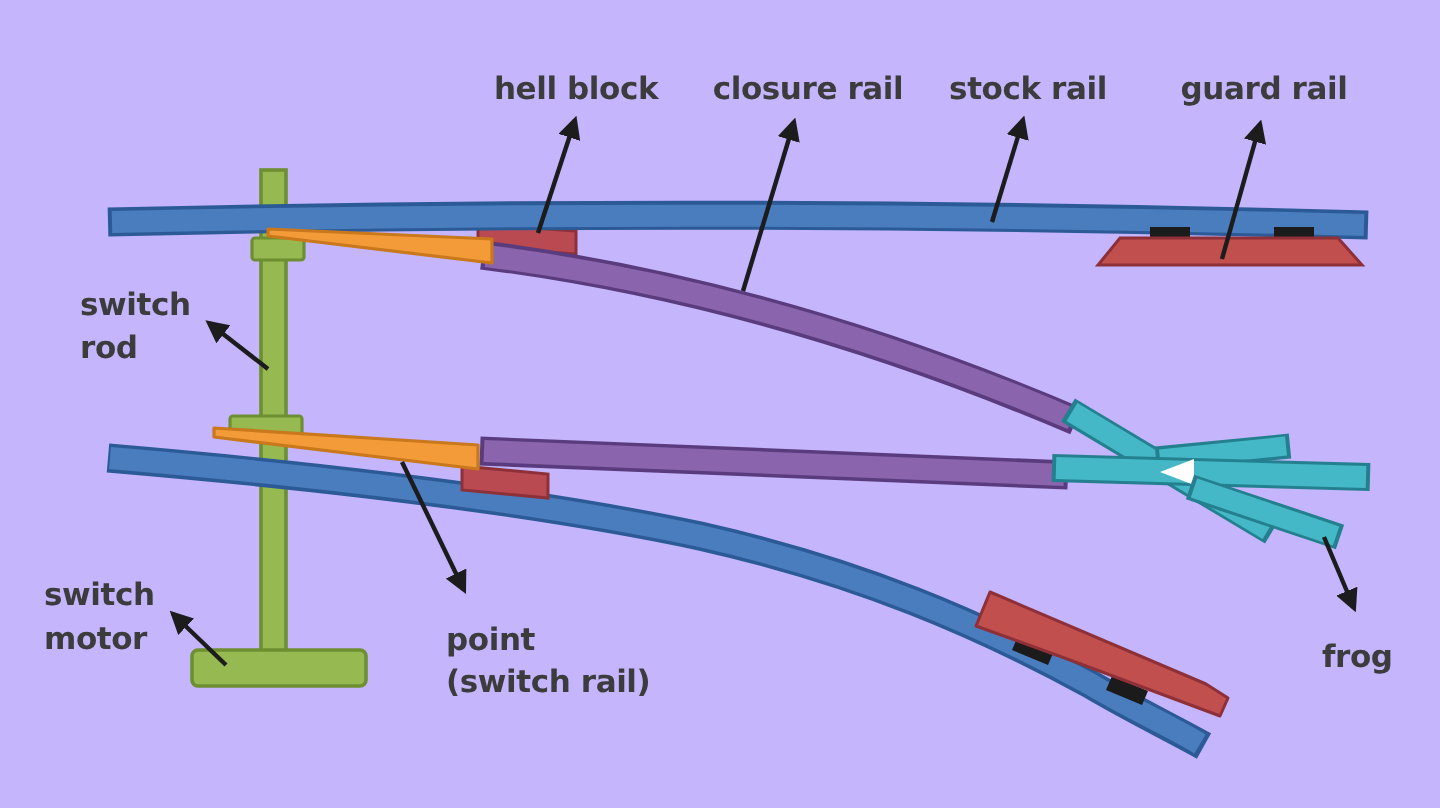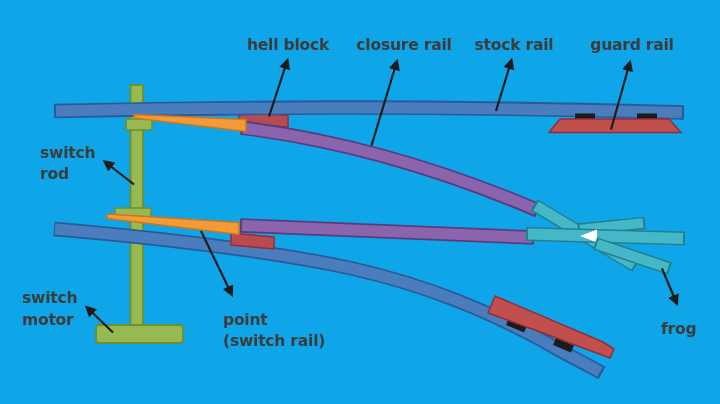--- a/index.html
+++ b/index.html
@@ -1,17 +1,17 @@
 <!DOCTYPE html>
 <html><head>
 <meta charset="utf-8">
 <style>
   html,body{margin:0;padding:0;background:#fff;}
   .stage{
-    position:relative;width:720px;height:404px;background:#0ea5e9;overflow:hidden;
+    position:relative;width:720px;height:404px;background:#c4b5fd;overflow:hidden;
     font-family:"DejaVu Sans","Liberation Sans",sans-serif;
   }
   svg{display:block}
   .lbl{
     font-family:"DejaVu Sans","Liberation Sans",sans-serif;
     font-size:15.5px;font-weight:600;fill:#3c3c3c;letter-spacing:-0.2px;
   }
   .arrow{stroke:#1c1c1c;stroke-width:2.2;fill:none}
 </style>
 </head>

